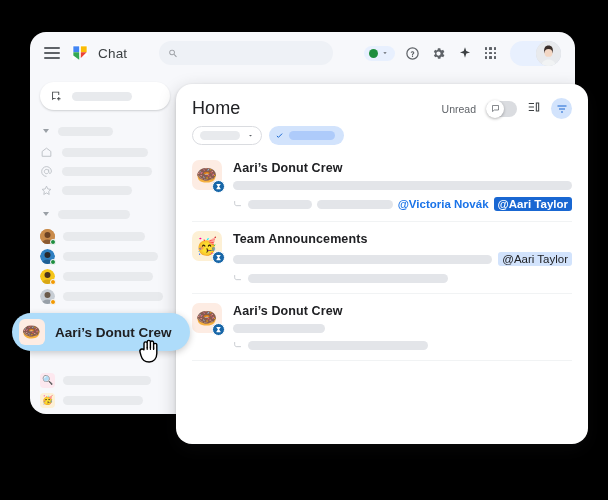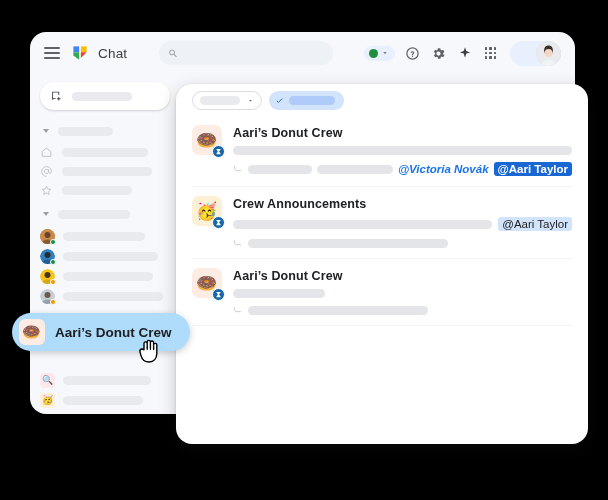--- a/index.html
+++ b/index.html
@@ -114,21 +114,21 @@
     border-radius: 50%; background: #1967a8; border: 1.6px solid #fff;
     display: flex; align-items: center; justify-content: center; }
   .mosaic { width: 30px; height: 30px; border-radius: 50%; overflow: hidden;
     display: grid; grid-template-columns: 1fr 1fr; grid-template-rows: 1fr 1fr; }
   .mosaic i { display: block; }
   .row-body { flex: 1; min-width: 0; padding-top: 1px; }
   .row-title { font-size: 12.5px; font-weight: bold; color: #202124; letter-spacing: .1px; }
   .line1 { display: flex; align-items: center; gap: 6px; margin-top: 6px; }
   .line2 { display: flex; align-items: center; gap: 5px; margin-top: 7px; }
   .reply-ico { color: #bdc1c6; flex: none; }
-  .mention-plain { font-size: 11.5px; font-weight: bold; color: #1a73e8; white-space: nowrap; font-style: italic; }
+  .mention-plain { font-size: 11.5px; font-weight: bold; color: #1a73e8; white-space: nowrap; }
   .mention-dark { font-size: 11.5px; font-weight: bold; color: #fff; background: #1967d2;
     border-radius: 3px; padding: 1px 4px; white-space: nowrap; }
   .mention-light { font-size: 11.5px; color: #202124; background: #d2e3fc;
     border-radius: 3px; padding: 1px 4px; white-space: nowrap; }
 
   
   .drag-pill {
     position: absolute; left: 12px; top: 313px; height: 38px;
     background: #aedcfa; border-radius: 19px; display: flex; align-items: center;
     gap: 10px; padding: 0 18px 0 7px; z-index: 40;
@@ -318,20 +318,44 @@
         <span class="ph" style="width:88px"></span>
       </div>
       <div class="sp-row">
         <span class="sp-av" style="background:#fdf0d5">🥳</span>
         <span class="ph" style="width:80px"></span>
       </div>
     </div>
   </div>
 
   <div class="card">
+    <div class="card-head">
+      <div class="card-title">Home</div>
+      <div class="head-right">
+        <span class="unread-label">Unread</span>
+        <div class="toggle">
+          <span class="knob">
+            <svg width="9" height="9" viewBox="0 0 24 24">
+              <path fill="none" stroke="#5f6368" stroke-width="2" d="M4 4h16v12H9l-5 4z"></path>
+            </svg>
+          </span>
+        </div>
+        <div>
+          <svg width="14" height="14" viewBox="0 0 24 24">
+            <path fill="#3c4043" d="M3 5h9v1.8H3zM3 11h9v1.8H3zM3 17h9v1.8H3z"></path>
+            <path fill="none" stroke="#3c4043" stroke-width="1.8" d="M16 5h4v14h-4z"></path>
+          </svg>
+        </div>
+        <div class="filter-round">
+          <svg width="12" height="12" viewBox="0 0 24 24">
+            <path fill="#1967d2" d="M3 5h18v2H3zM6 11h12v2H6zM10 17h4v2h-4z"></path>
+          </svg>
+        </div>
+      </div>
+    </div>
 
     <div class="chips">
       <div class="chip-drop">
         <span class="ph" style="width:40px"></span>
         <svg width="7" height="7" viewBox="0 0 24 24">
           <path fill="#5f6368" d="M7 10l5 5 5-5z"></path>
         </svg>
       </div>
       <div class="chip-sel">
         <svg width="9" height="9" viewBox="0 0 24 24">
@@ -373,21 +397,21 @@
       <div class="row">
         <div class="row-av">
           <div class="sq-av" style="background:#fdf0d5">🥳</div>
           <span class="badge">
             <svg width="7" height="7" viewBox="0 0 24 24">
                 <path fill="#fff" d="M5 3h14v2l-5 7 5 7v2H5v-2l5-7-5-7z"></path>
               </svg>
           </span>
         </div>
         <div class="row-body">
-          <div class="row-title">Crew Announcements</div>
+          <div class="row-title">Team Announcements</div>
           <div class="line1">
             <span class="ph ph-dark" style="flex:1"></span>
             <span class="mention-light">@Aari Taylor</span>
           </div>
           <div class="line2">
             <svg class="reply-ico" width="10" height="10" viewBox="0 0 24 24">
               <path fill="none" stroke="#bdc1c6" stroke-width="2" d="M4 5v6c0 3 2 5 5 5h10"></path>
             </svg>
             <span class="ph ph-dark" style="width:200px"></span>
           </div>

